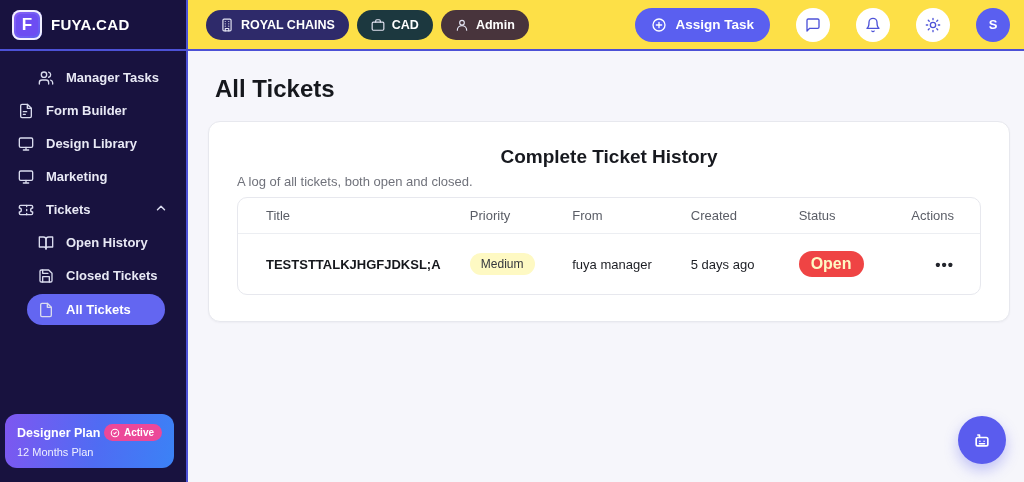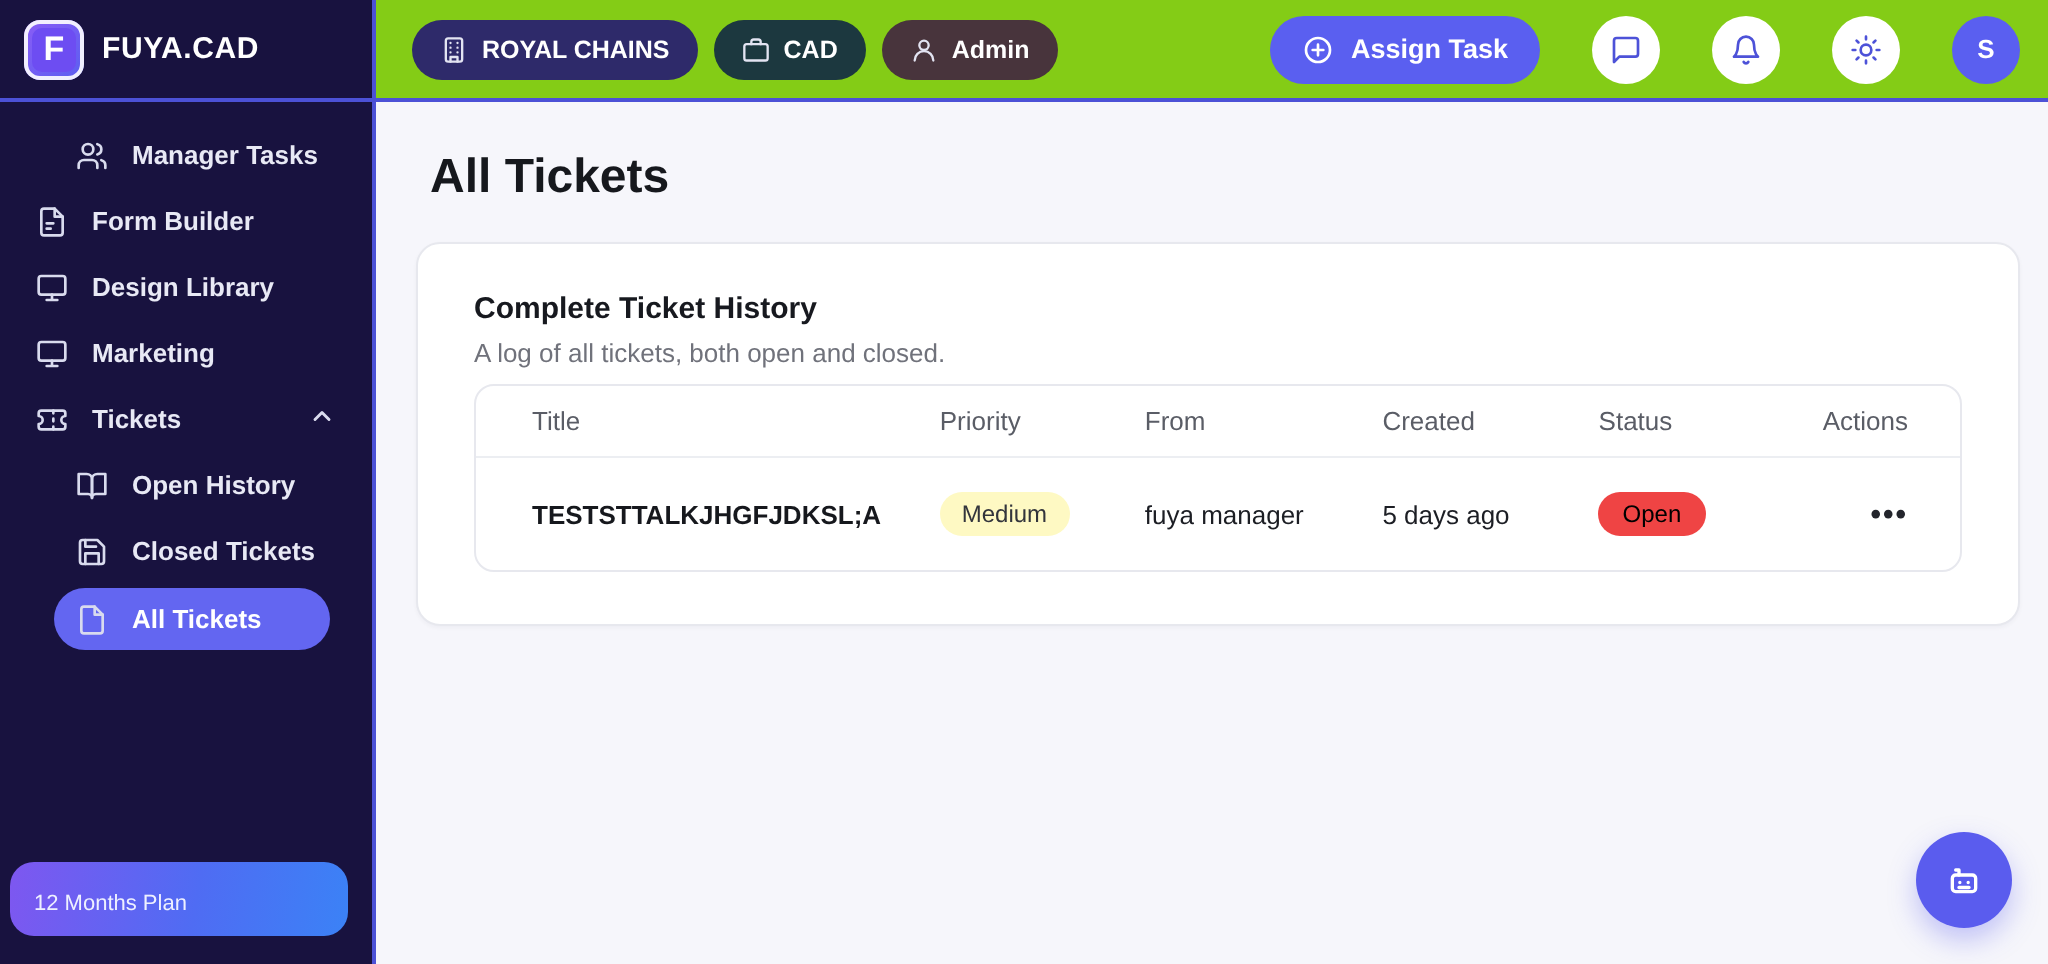--- a/index.html
+++ b/index.html
@@ -53,21 +53,21 @@
     background:#ec4899; color:#fff; font-size:10px; font-weight:bold;
     border-radius:999px; padding:3px 8px 3px 6px; display:flex; align-items:center; gap:4px;
   }
   .plan-badge svg { width:10px; height:10px; stroke:#fff; }
   .plan-sub { font-size:11px; margin-top:5px; color:#eef0ff; }
 
   
   .right-col { flex:1; display:flex; flex-direction:column; height:482px; }
 
   .topbar {
-    height:51px; background:#84cc16; border-bottom:2px solid #4c51d6;
+    height:51px; background:#fde047; border-bottom:2px solid #4c51d6;
     display:flex; align-items:center; padding:0 14px 0 18px; gap:8px;
   }
   .pill {
     display:flex; align-items:center; gap:7px; height:30px; padding:0 14px;
     border-radius:999px; color:#fff; font-size:12.5px; font-weight:bold; cursor:pointer;
   }
   .pill svg { width:14px; height:14px; stroke:#e3e4f2; }
   .pill.org { background:#2e2a6a; }
   .pill.dept { background:#1c383f; }
   .pill.role { background:#48343c; }
@@ -91,21 +91,21 @@
   }
 
   
   .main { flex:1; background:#f6f6fb; padding:24px 14px 0 20px; position:relative; overflow:hidden; }
   .page-title { font-size:24px; font-weight:800; color:#16181d; margin-left:7px; }
 
   .card {
     margin-top:18px; background:#fff; border:1px solid #e7e8ee; border-radius:12px;
     padding:24px 28px 26px 28px; box-shadow:0 1px 2px rgba(16,24,40,.04);
   }
-  .card-title { font-size:15px; font-weight:bold; color:#17191f; }
+  .card-title { font-size:19px; font-weight:bold; color:#17191f;text-align:center; }
   .card-sub { font-size:13px; color:#70727b; margin-top:6px; }
 
   .table-wrap { margin-top:8px; border:1px solid #e7e8ee; border-radius:10px; overflow:hidden; }
   table { width:100%; border-collapse:collapse; font-size:13px; }
   thead th {
     text-align:left; font-weight:normal; color:#5a5d66; font-size:13px;
     padding:10px 10px; border-bottom:1px solid #eceef2;
   }
   th.c-title, td.c-title { padding-left:28px; width:30%; }
   th.c-priority, td.c-priority { width:14%; }
@@ -113,22 +113,22 @@
   th.c-created, td.c-created { width:15%; }
   th.c-status, td.c-status { width:15.5%; }
   th.c-actions, td.c-actions { width:9%; text-align:right; padding-right:26px; }
   tbody td { padding:17px 10px; color:#1c1e24; }
   .row-title { font-weight:bold; font-size:13px; color:#16181d; }
   .badge-soft {
     display:inline-block; background:#fef9c3; color:#33353c; font-size:12px;
     font-weight:normal; border-radius:999px; padding:4px 11px;
   }
   .badge-open {
-    display:inline-block; background:#ef4444; color:#000000; font-size:12px;
-    font-weight:normal; border-radius:999px; padding:4px 12px;
+    display:inline-block; background:#ef4444; color:#fef9c3; font-size:16px;
+    font-weight:bold; border-radius:999px; padding:4px 12px;
   }
   .more-btn { background:none; border:none; font-size:15px; font-weight:bold; color:#23252c; cursor:pointer; letter-spacing:1px; }
 
   .fab {
     position:absolute; right:18px; bottom:18px; width:48px; height:48px;
     border-radius:50%; background:#5a5cee; border:none; cursor:pointer;
     display:flex; align-items:center; justify-content:center;
     box-shadow:0 6px 14px rgba(90,92,238,.35);
   }
   .fab svg { width:20px; height:20px; stroke:#fff; }
@@ -206,20 +206,30 @@
       <div class="nav-item sub active">
         <svg viewBox="0 0 24 24" fill="none" stroke-width="2" stroke-linecap="round" stroke-linejoin="round">
             <path d="M14 2H6a2 2 0 0 0-2 2v16a2 2 0 0 0 2 2h12a2 2 0 0 0 2-2V8z"></path>
             <path d="M14 2v6h6"></path>
           </svg>
         <span>All Tickets</span>
       </div>
     </nav>
 
     <div class="plan-card">
+      <div class="plan-top">
+        <span class="plan-title">Designer Plan</span>
+        <span class="plan-badge">
+          <svg viewBox="0 0 24 24" fill="none" stroke-width="2.5" stroke-linecap="round" stroke-linejoin="round">
+              <circle cx="12" cy="12" r="9"></circle>
+              <path d="M9 12l2 2 4-4"></path>
+            </svg>
+          <span>Active</span>
+        </span>
+      </div>
       <div class="plan-sub">12 Months Plan</div>
     </div>
   </aside>
 
   <div class="right-col">
 
     <header class="topbar">
       <div class="pill org">
         <svg viewBox="0 0 24 24" fill="none" stroke-width="2" stroke-linecap="round" stroke-linejoin="round">
             <rect x="5" y="2" width="14" height="20" rx="2"></rect>

